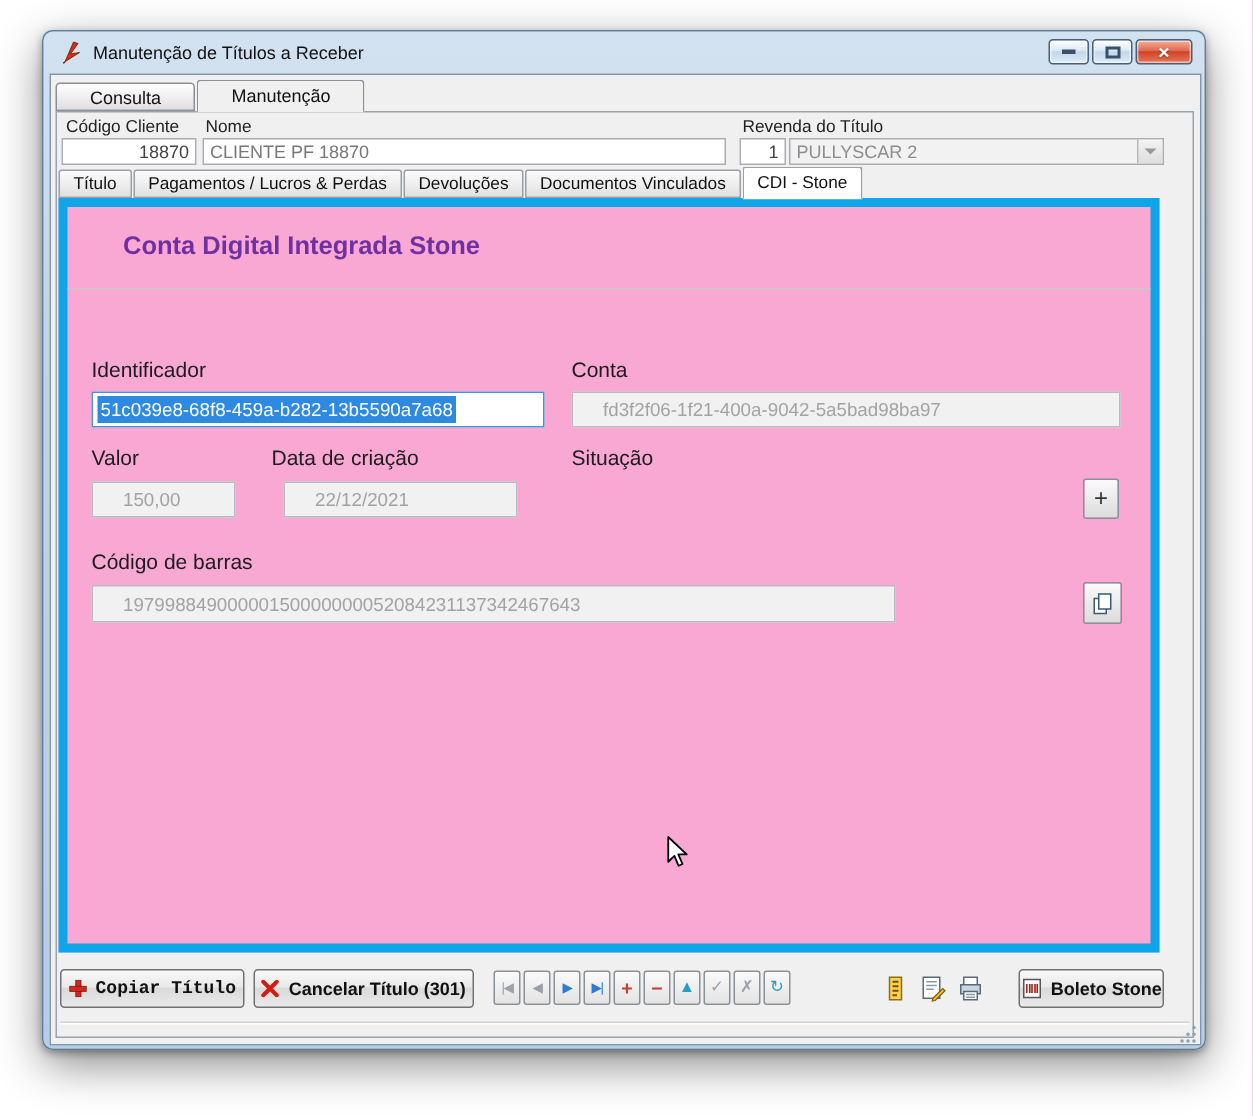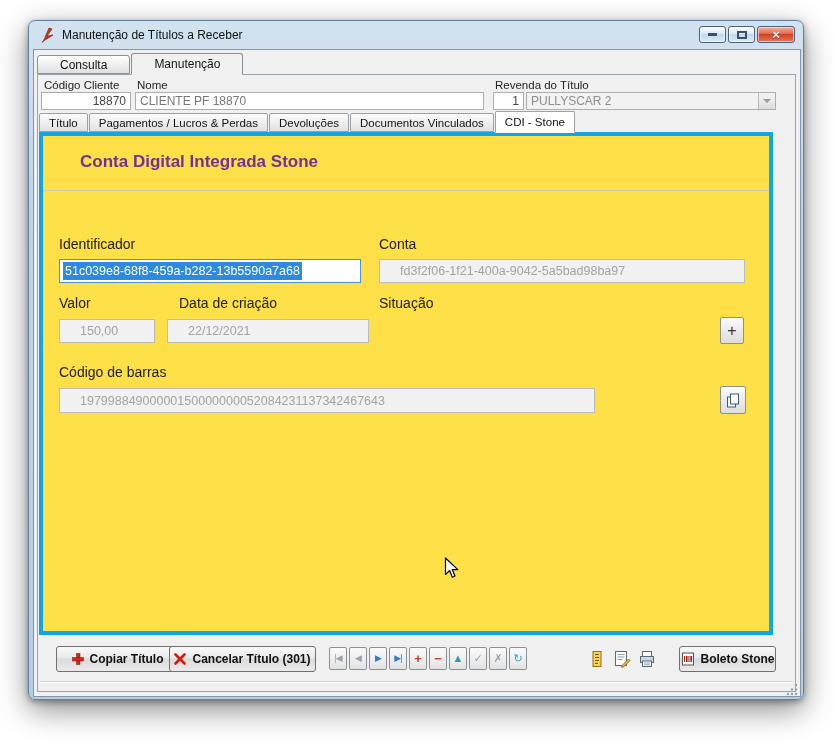--- a/index.html
+++ b/index.html
@@ -74,21 +74,21 @@
     background:linear-gradient(#fbfbfb,#ececec 60%,#e0e0e0);
     border:1px solid #9aa0a6; border-radius:2px 2px 0 0; white-space:nowrap;
   }
   .stab.active {
     height:22px; margin-bottom:-1px; background:#ffffff;
     border-bottom:1px solid #ffffff; position:relative; z-index:4;
   }
 
   .content-panel {
     position:absolute; left:1px; top:57px; width:734px; height:503px;
-    background:#fde047; border:4px solid #0ea5e9;text-align:center;
+    background:#f9a8d4; border:6px solid #0ea5e9;text-align:center;
   }
   .heading { position:absolute; left:37px; top:16px; font-size:17px; font-weight:bold; color:#7030a0; }
   .divider { position:absolute; left:0; right:0; top:54px; border-top:1px solid #c9c9c9; }
 
   .flabel { position:absolute; font-size:14px; color:#1c1c1c; white-space:nowrap; }
   .field {
     position:absolute; height:24px; border:1px solid #b8bcc0; background:#f1f1f1;
     font-size:12.5px; color:#a3a3a3; display:flex; align-items:center; padding:0 20px;
     white-space:nowrap; overflow:hidden;
   }
@@ -194,38 +194,38 @@
             <span class="selection">51c039e8-68f8-459a-b282-13b5590a7a68</span>
           </div>
 
           <span class="flabel" style="left:336px; top:100px;">Conta</span>
           <div class="field" style="left:336px; top:123px; width:366px;">fd3f2f06-1f21-400a-9042-5a5bad98ba97</div>
 
           <span class="flabel" style="left:16px; top:159px;">Valor</span>
           <div class="field" style="left:16px; top:183px; width:96px;">150,00</div>
 
           <span class="flabel" style="left:136px; top:159px;">Data de criação</span>
-          <div class="field" style="left:124px; top:183px; width:202px;">22/12/2021</div>
+          <div class="field" style="left:144px; top:183px; width:156px;">22/12/2021</div>
 
           <span class="flabel" style="left:336px; top:159px;">Situação</span>
           <div class="mini-btn" style="left:677px; top:181px; width:24px; height:27px;">
             <span class="plus-glyph">+</span>
           </div>
 
           <span class="flabel" style="left:16px; top:228px;">Código de barras</span>
           <div class="field" style="left:16px; top:252px; width:536px; height:25px;">19799884900000150000000052084231137342467643</div>
           <div class="mini-btn" style="left:677px; top:250px; width:26px; height:28px;">
             <svg width="14" height="15" viewBox="0 0 14 15">
               <rect x="1.5" y="4" width="8" height="10" fill="#ffffff" stroke="#3a5a74" stroke-width="1"></rect>
               <rect x="4.5" y="1" width="8" height="10" fill="#ffffff" stroke="#3a5a74" stroke-width="1"></rect>
             </svg>
           </div>
         </div>
 
-        <div class="toolbar-btn" style="left:18px; top:571px; width:123px;">
+        <div class="toolbar-btn" style="left:2px; top:571px; width:123px;font-family:Liberation Mono, monospace;">
           <svg width="12" height="12" viewBox="0 0 12 12">
             <rect x="4.5" y="0.5" width="3.5" height="11" fill="#cc2a1e" stroke="#7a1410" stroke-width="0.5"></rect>
             <rect x="0.5" y="4.5" width="11" height="3.5" fill="#cc2a1e" stroke="#7a1410" stroke-width="0.5"></rect>
           </svg>
           <span>Copiar Título</span>
         </div>
 
         <div class="toolbar-btn" style="left:131px; top:571px; width:147px;">
           <svg width="12" height="12" viewBox="0 0 12 12">
             <path d="M1.5 1.5 L10.5 10.5 M10.5 1.5 L1.5 10.5" stroke="#d11c0e" stroke-width="2.6" stroke-linecap="round"></path>

